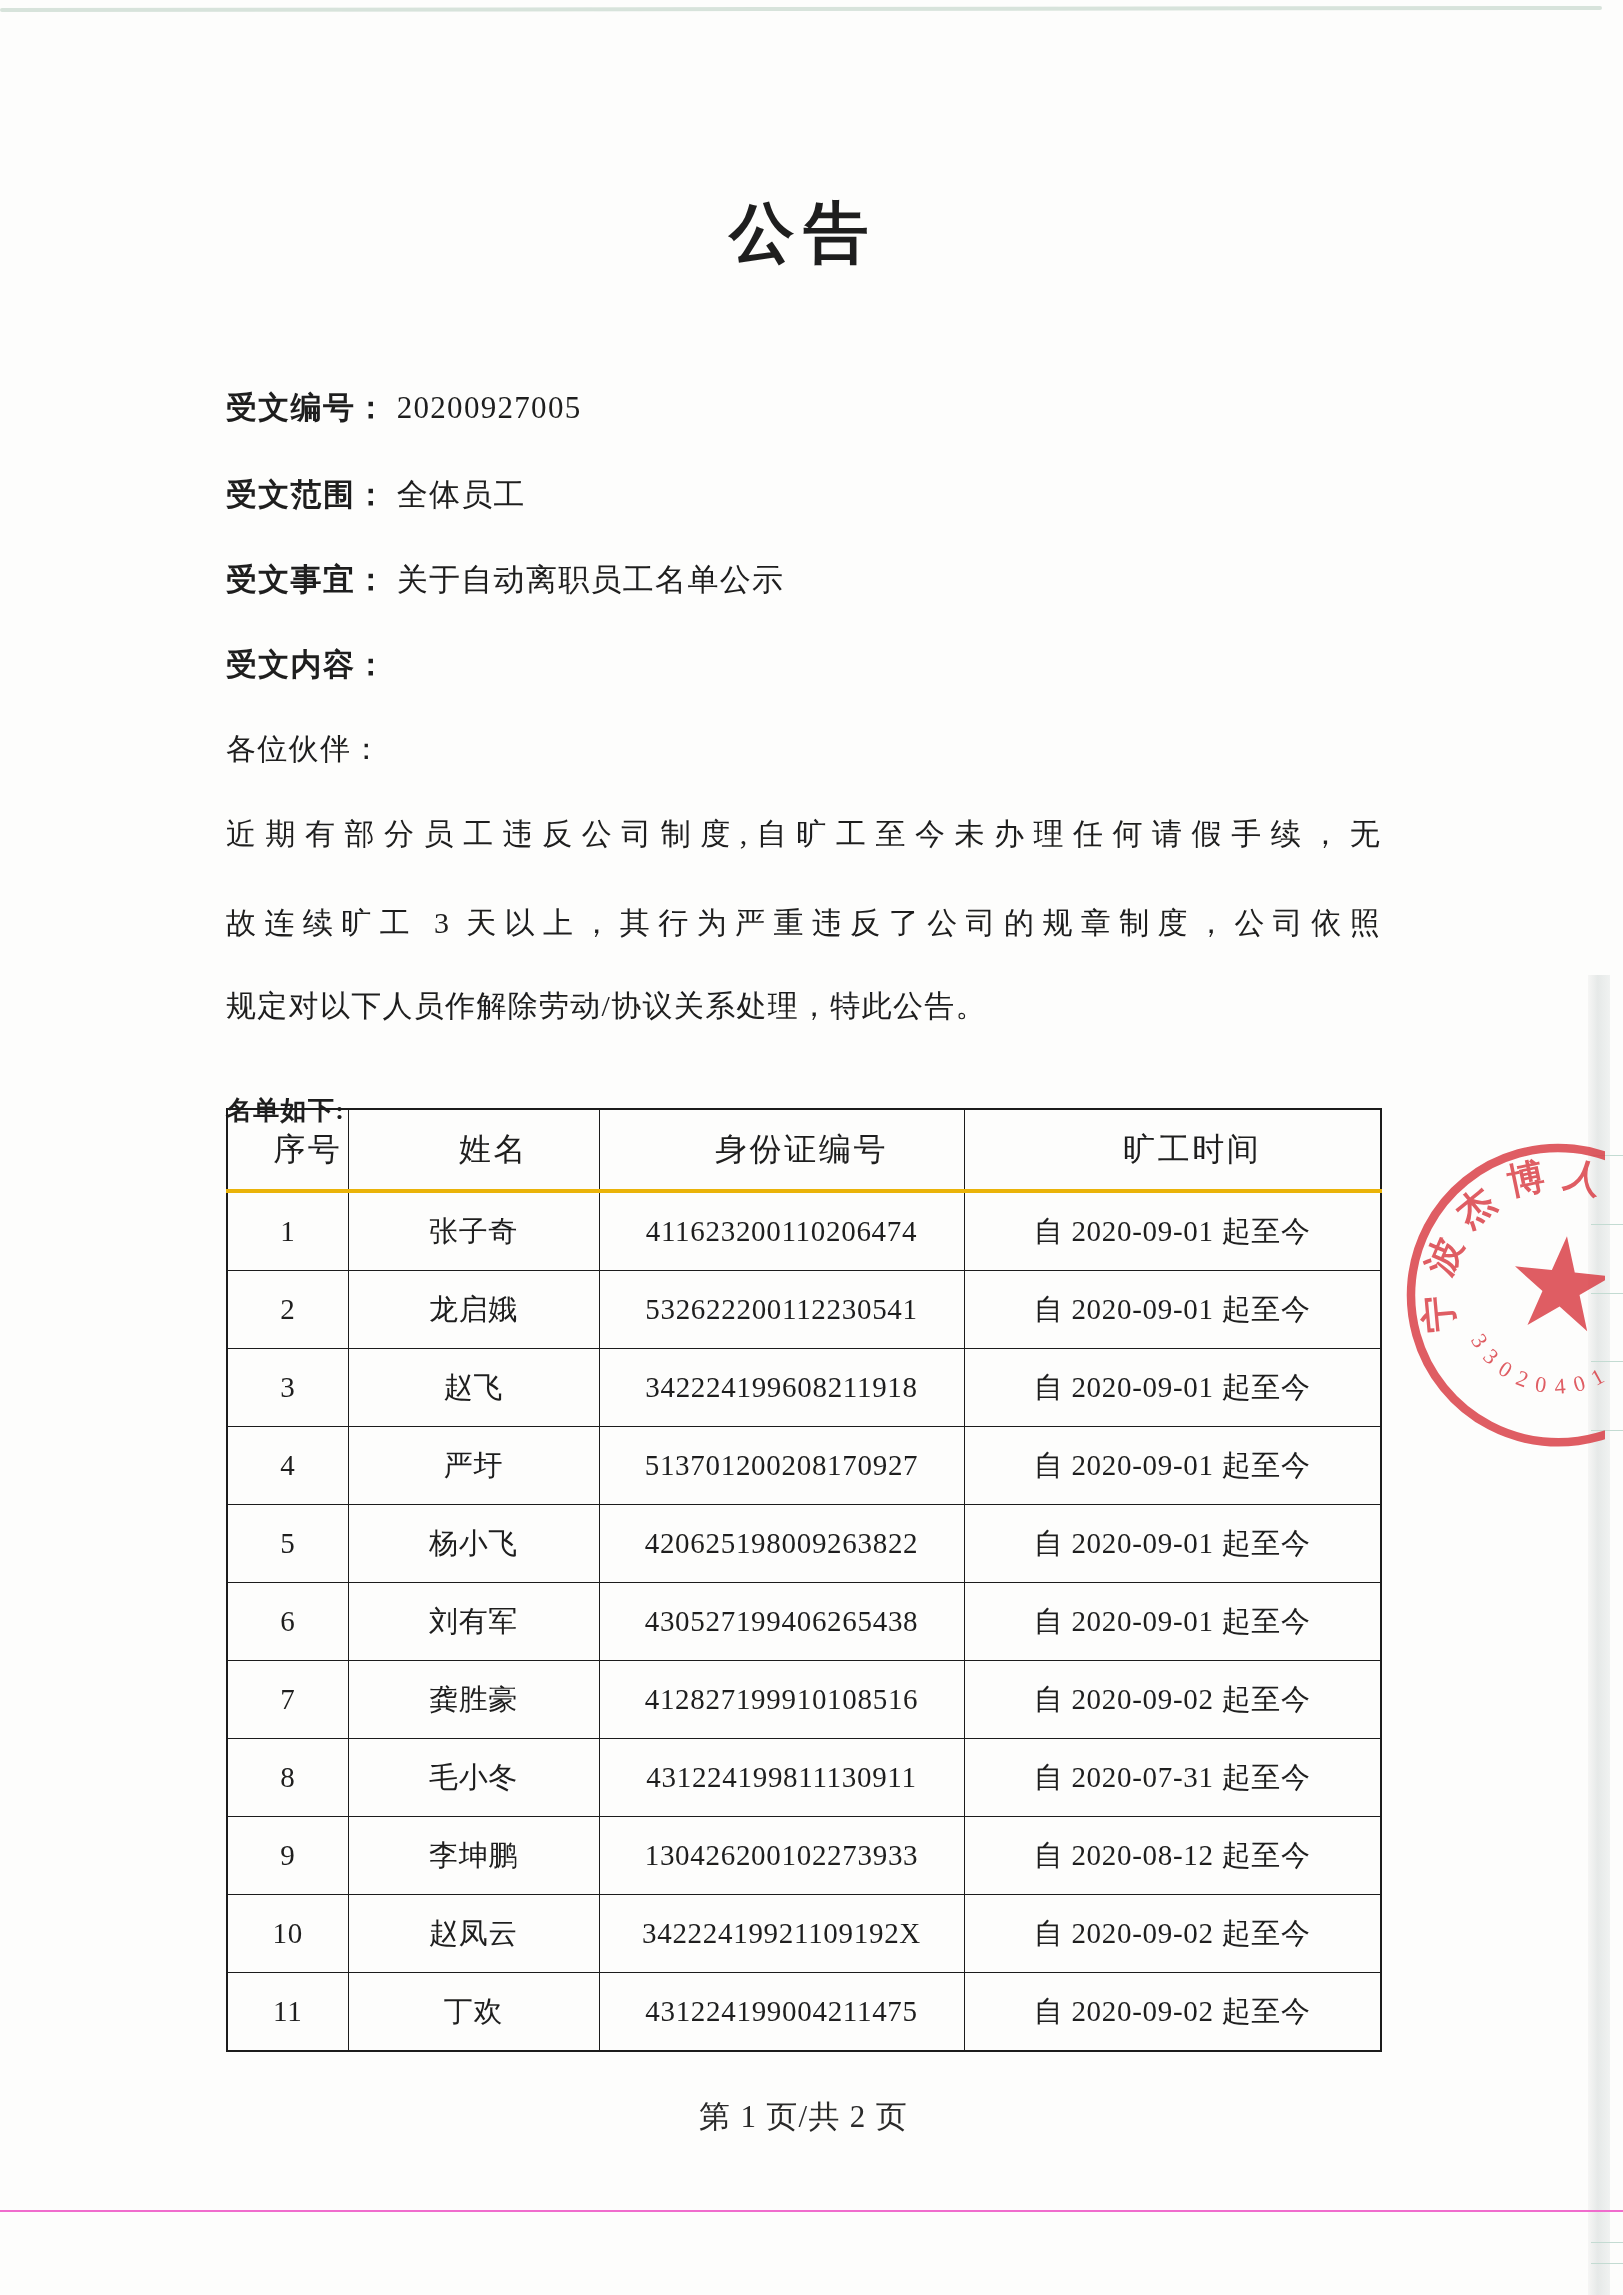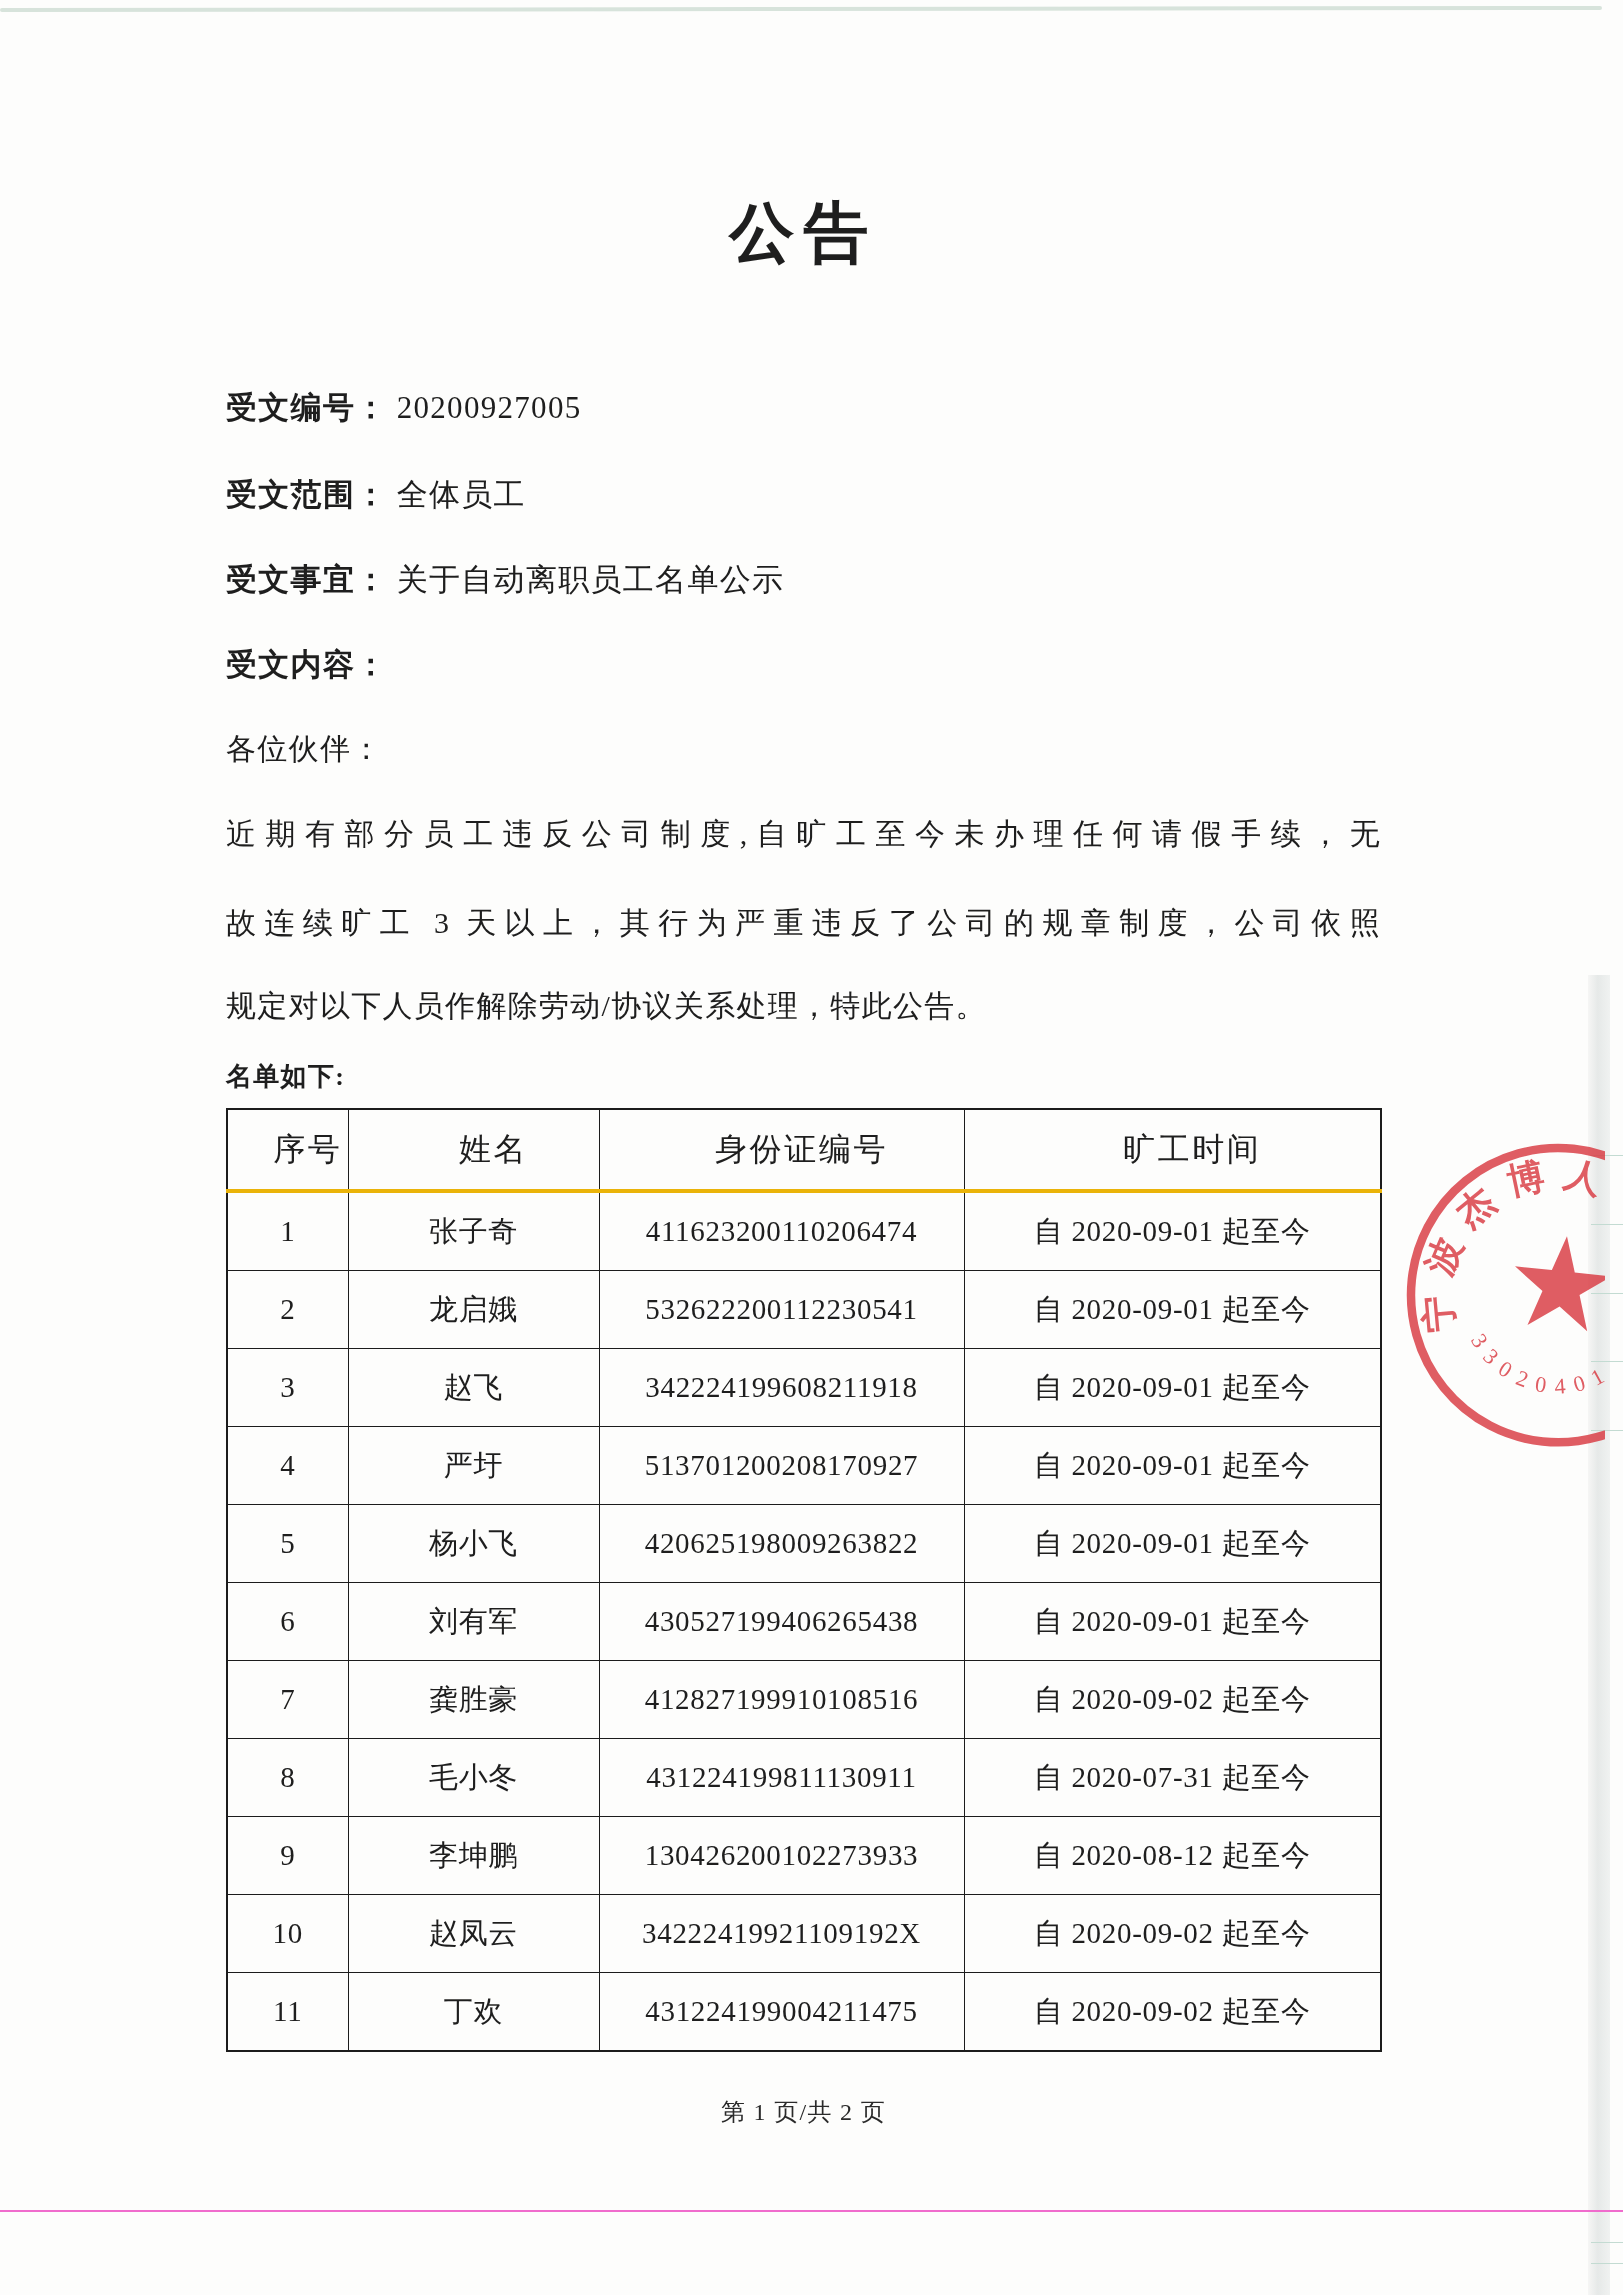--- a/index.html
+++ b/index.html
@@ -15,30 +15,30 @@
     background:linear-gradient(90deg,#f6f6f5,#e6e9e8 45%,#f0f2f1);}
   .ruled-line{position:absolute;left:1591px;width:33px;height:1.3px;background:#c3dbd2;}
   .doc-title{position:absolute;left:226px;top:189px;width:1155px;text-align:center;
     font-size:65px;font-weight:700;letter-spacing:9.2px;}
   .field-line{position:absolute;left:226px;width:1155px;font-size:31px;white-space:nowrap;}
   .field-label{font-weight:700;letter-spacing:1.3px;}
   .field-value{font-weight:400;margin-left:9.2px;letter-spacing:1.3px;text-align:right;}
   .salutation{position:absolute;left:226px;width:1155px;font-size:30px;letter-spacing:1.3px;}
   .body-line{position:absolute;left:226px;width:1155px;font-size:30px;letter-spacing:1.3px;
     text-align:justify;text-align-last:justify;white-space:nowrap;}
-  .list-intro{position:absolute;left:226px;top:1059px;font-size:26px;font-weight:700;letter-spacing:1.3px;}
+  .list-intro{position:absolute;left:226px;top:1093px;font-size:26px;font-weight:700;letter-spacing:1.3px;}
   
   table.roster{position:absolute;left:226px;top:1108px;border-collapse:collapse;table-layout:fixed;
     width:1153px;border:2.6px solid #1c1c1c;}
   table.roster th,table.roster td{border:1.3px solid #1c1c1c;text-align:center;vertical-align:middle;
     font-weight:400;overflow:hidden;}
   table.roster th{height:77px;font-size:32px;letter-spacing:2.6px;border-bottom:4px solid #eab308;padding-left:41px;}
   table.roster td{height:75px;font-size:29px;letter-spacing:0.7px;}
   .page-footer{position:absolute;left:226px;top:2096px;width:1155px;text-align:center;
-    font-size:24px;letter-spacing:1.3px;color:#2a2a2a;}
+    font-size:31px;letter-spacing:1.3px;color:#2a2a2a;}
   
   .stamp-clip{position:absolute;left:1394px;top:1113px;width:211px;height:367px;overflow:hidden;}
   .stamp-clip svg{display:block;}
 </style>
 </head>
 <body>
 
 <div id="page">
 
   <div class="scan-top-line"></div>

